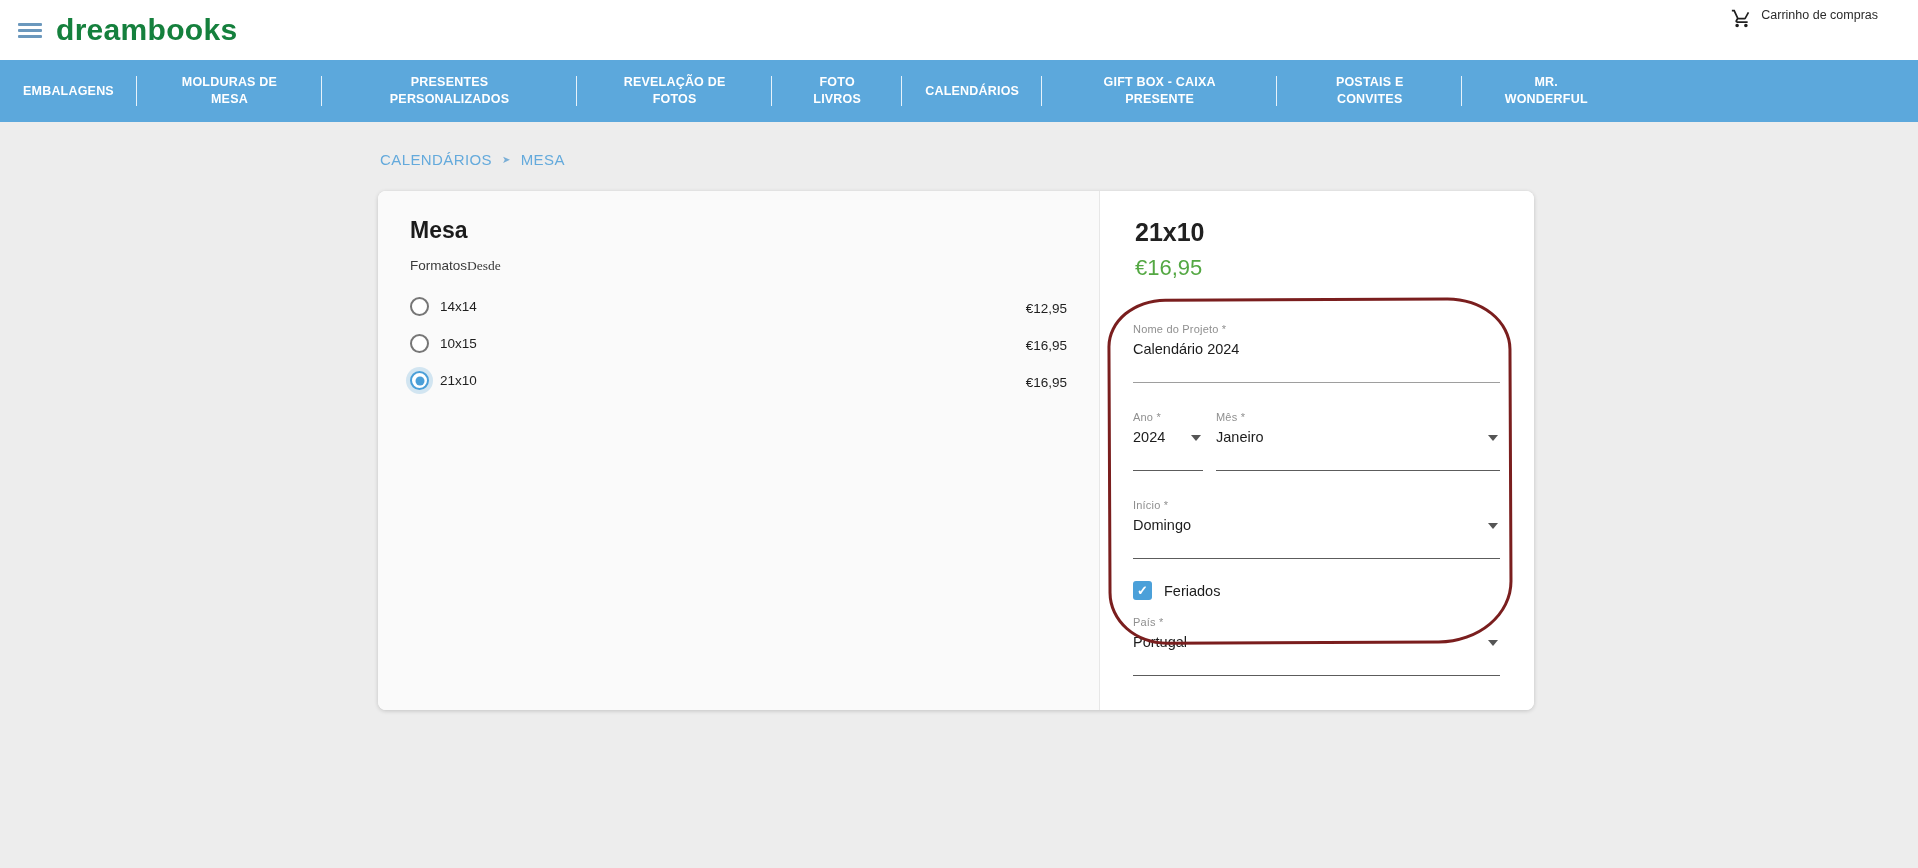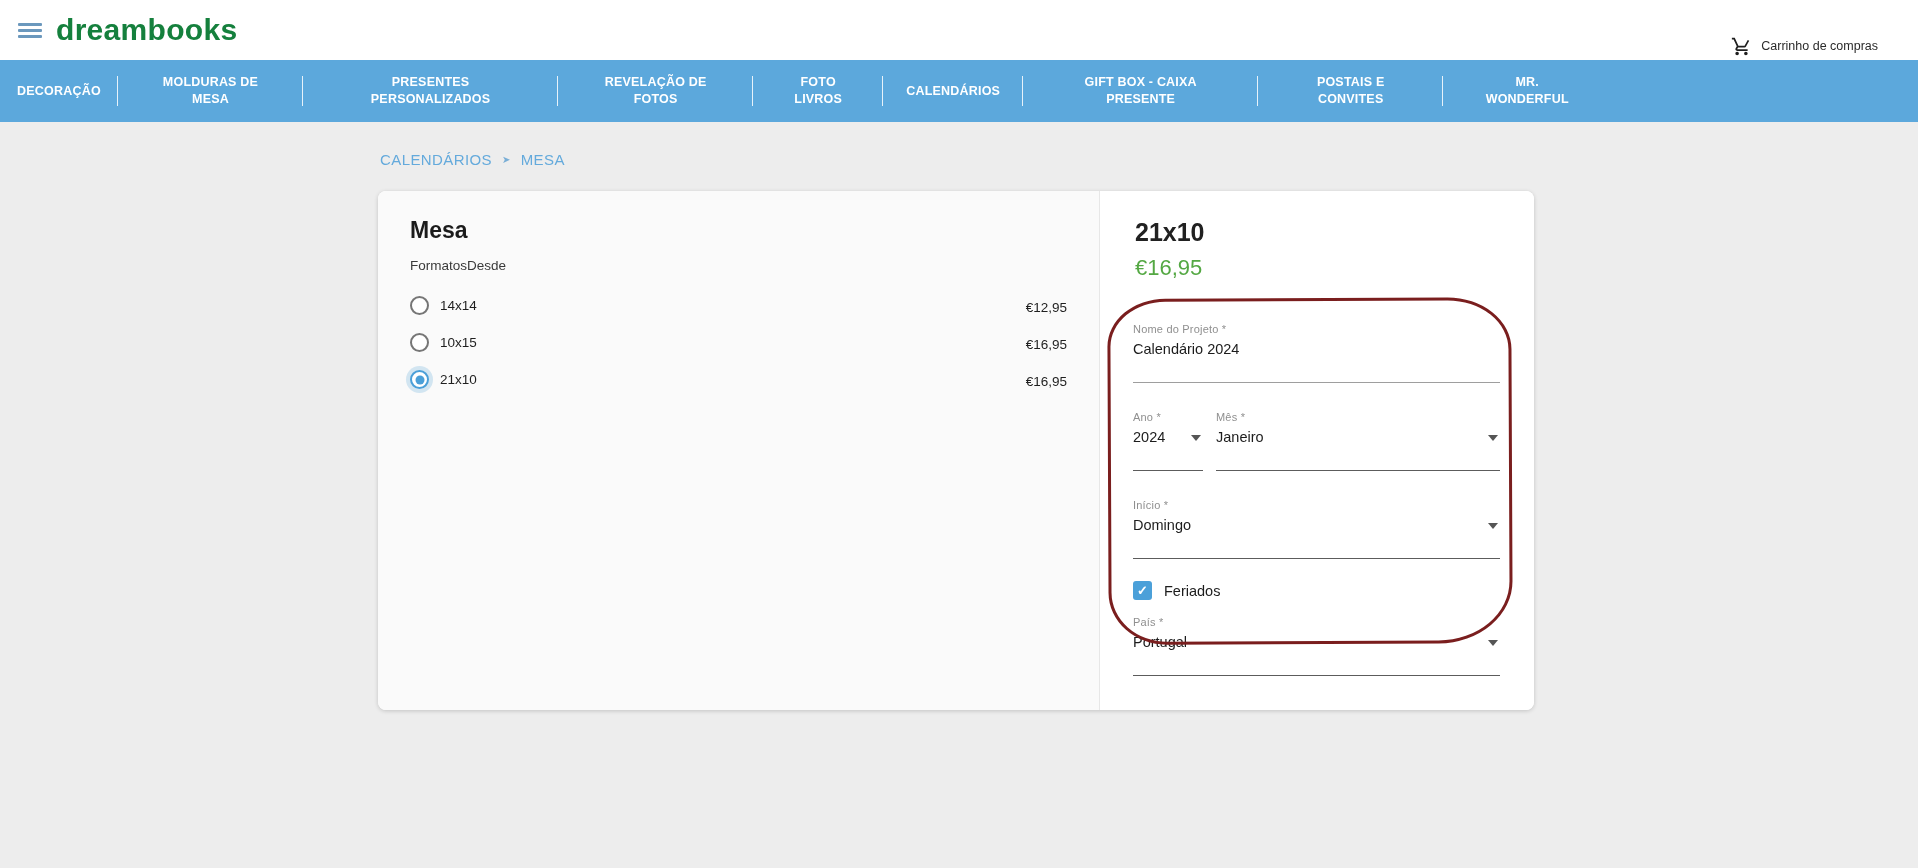--- a/index.html
+++ b/index.html
@@ -17,21 +17,21 @@
     height:60px; background:#ffffff;
     display:flex; align-items:center;
     position:relative;
   }
   .menu-icon { margin-left:18px; cursor:pointer; width:24px; }
   .menu-icon span { display:block; height:3px; background:#6b98bd; border-radius:1px; margin:3px 0; }
   .logo {
     margin-left:14px; font-size:30px; font-weight:600;
     color:#15803d; letter-spacing:0.3px; cursor:pointer;
   }
-  .cart { position:absolute; right:40px; top:16px; height:60px; display:flex; align-items:center; cursor:pointer; }
+  .cart { position:absolute; right:40px; top:8px; height:60px; display:flex; align-items:flex-start; cursor:pointer; }
   .cart-icon { width:21px; height:21px; }
   .cart-label { margin-left:9px; font-size:12.5px; color:#2b2b2b; }
 
   
   .nav {
     height:62px; background:#5ca8dc;
     display:flex; align-items:stretch;
   }
   .nav-item {
     position:relative;
@@ -69,21 +69,21 @@
   .pane-left {
     flex:0 0 722px; background:#fafafa;
     border-right:1px solid #e7e7e7;
     padding:24px 32px;
   }
   .product-title { font-size:23px; font-weight:700; color:#1b1b1b; padding-top:2px; }
   .fmt-header {
     margin-top:14px; display:flex; justify-content:flex-start;
     font-size:13.5px; color:#3a3a3a;
   }
-  .fmt-header .from { font-weight:500; }
+  .fmt-header .from { font-weight:500;font-family:Liberation Serif, serif; }
   .fmt-rows { margin-top:14px; }
   .fmt-row { height:37px; display:flex; align-items:center; cursor:pointer; }
   .radio {
     width:19px; height:19px; border-radius:50%;
     border:2px solid #767676; background:#fff;
     flex:0 0 19px; position:relative;
   }
   .radio.checked {
     border-color:#4a9fd8;
     box-shadow:0 0 0 4px rgba(93,167,216,0.25);
@@ -161,22 +161,22 @@
   <div class="logo">dreambooks</div>
   <div class="cart">
     <svg class="cart-icon" viewBox="0 0 24 24">
       <path fill="#1f1f1f" d="M7 18c-1.1 0-2 .9-2 2s.9 2 2 2 2-.9 2-2-.9-2-2-2zm10 0c-1.1 0-2 .9-2 2s.9 2 2 2 2-.9 2-2-.9-2-2-2zM7.2 14.6l.1-.1L8.1 13h7.4c.75 0 1.4-.4 1.7-1l3.6-6.5-1.7-1-3.6 6.5H8.5L4.3 2H1v2h2l3.6 7.6-1.35 2.45C4.5 15.4 5.4 17 7 17h12v-2H7.2z"></path>
     </svg>
     <span class="cart-label">Carrinho de compras</span>
   </div>
 </div>
 
 <div class="nav">
-  <div class="nav-item" style="flex-basis:6.15%">
-      <span>DECORAÇÃO</span>
+  <div class="nav-item" style="flex-basis:7.14%">
+      <span>EMBALAGENS</span>
     </div>
   <div class="nav-item" style="flex-basis:9.65%">
       <span style="max-width:110px">MOLDURAS DE MESA</span>
     </div>
   <div class="nav-item" style="flex-basis:13.30%">
       <span style="max-width:140px">PRESENTES PERSONALIZADOS</span>
     </div>
   <div class="nav-item" style="flex-basis:10.17%">
       <span style="max-width:110px">REVELAÇÃO DE FOTOS</span>
     </div>

